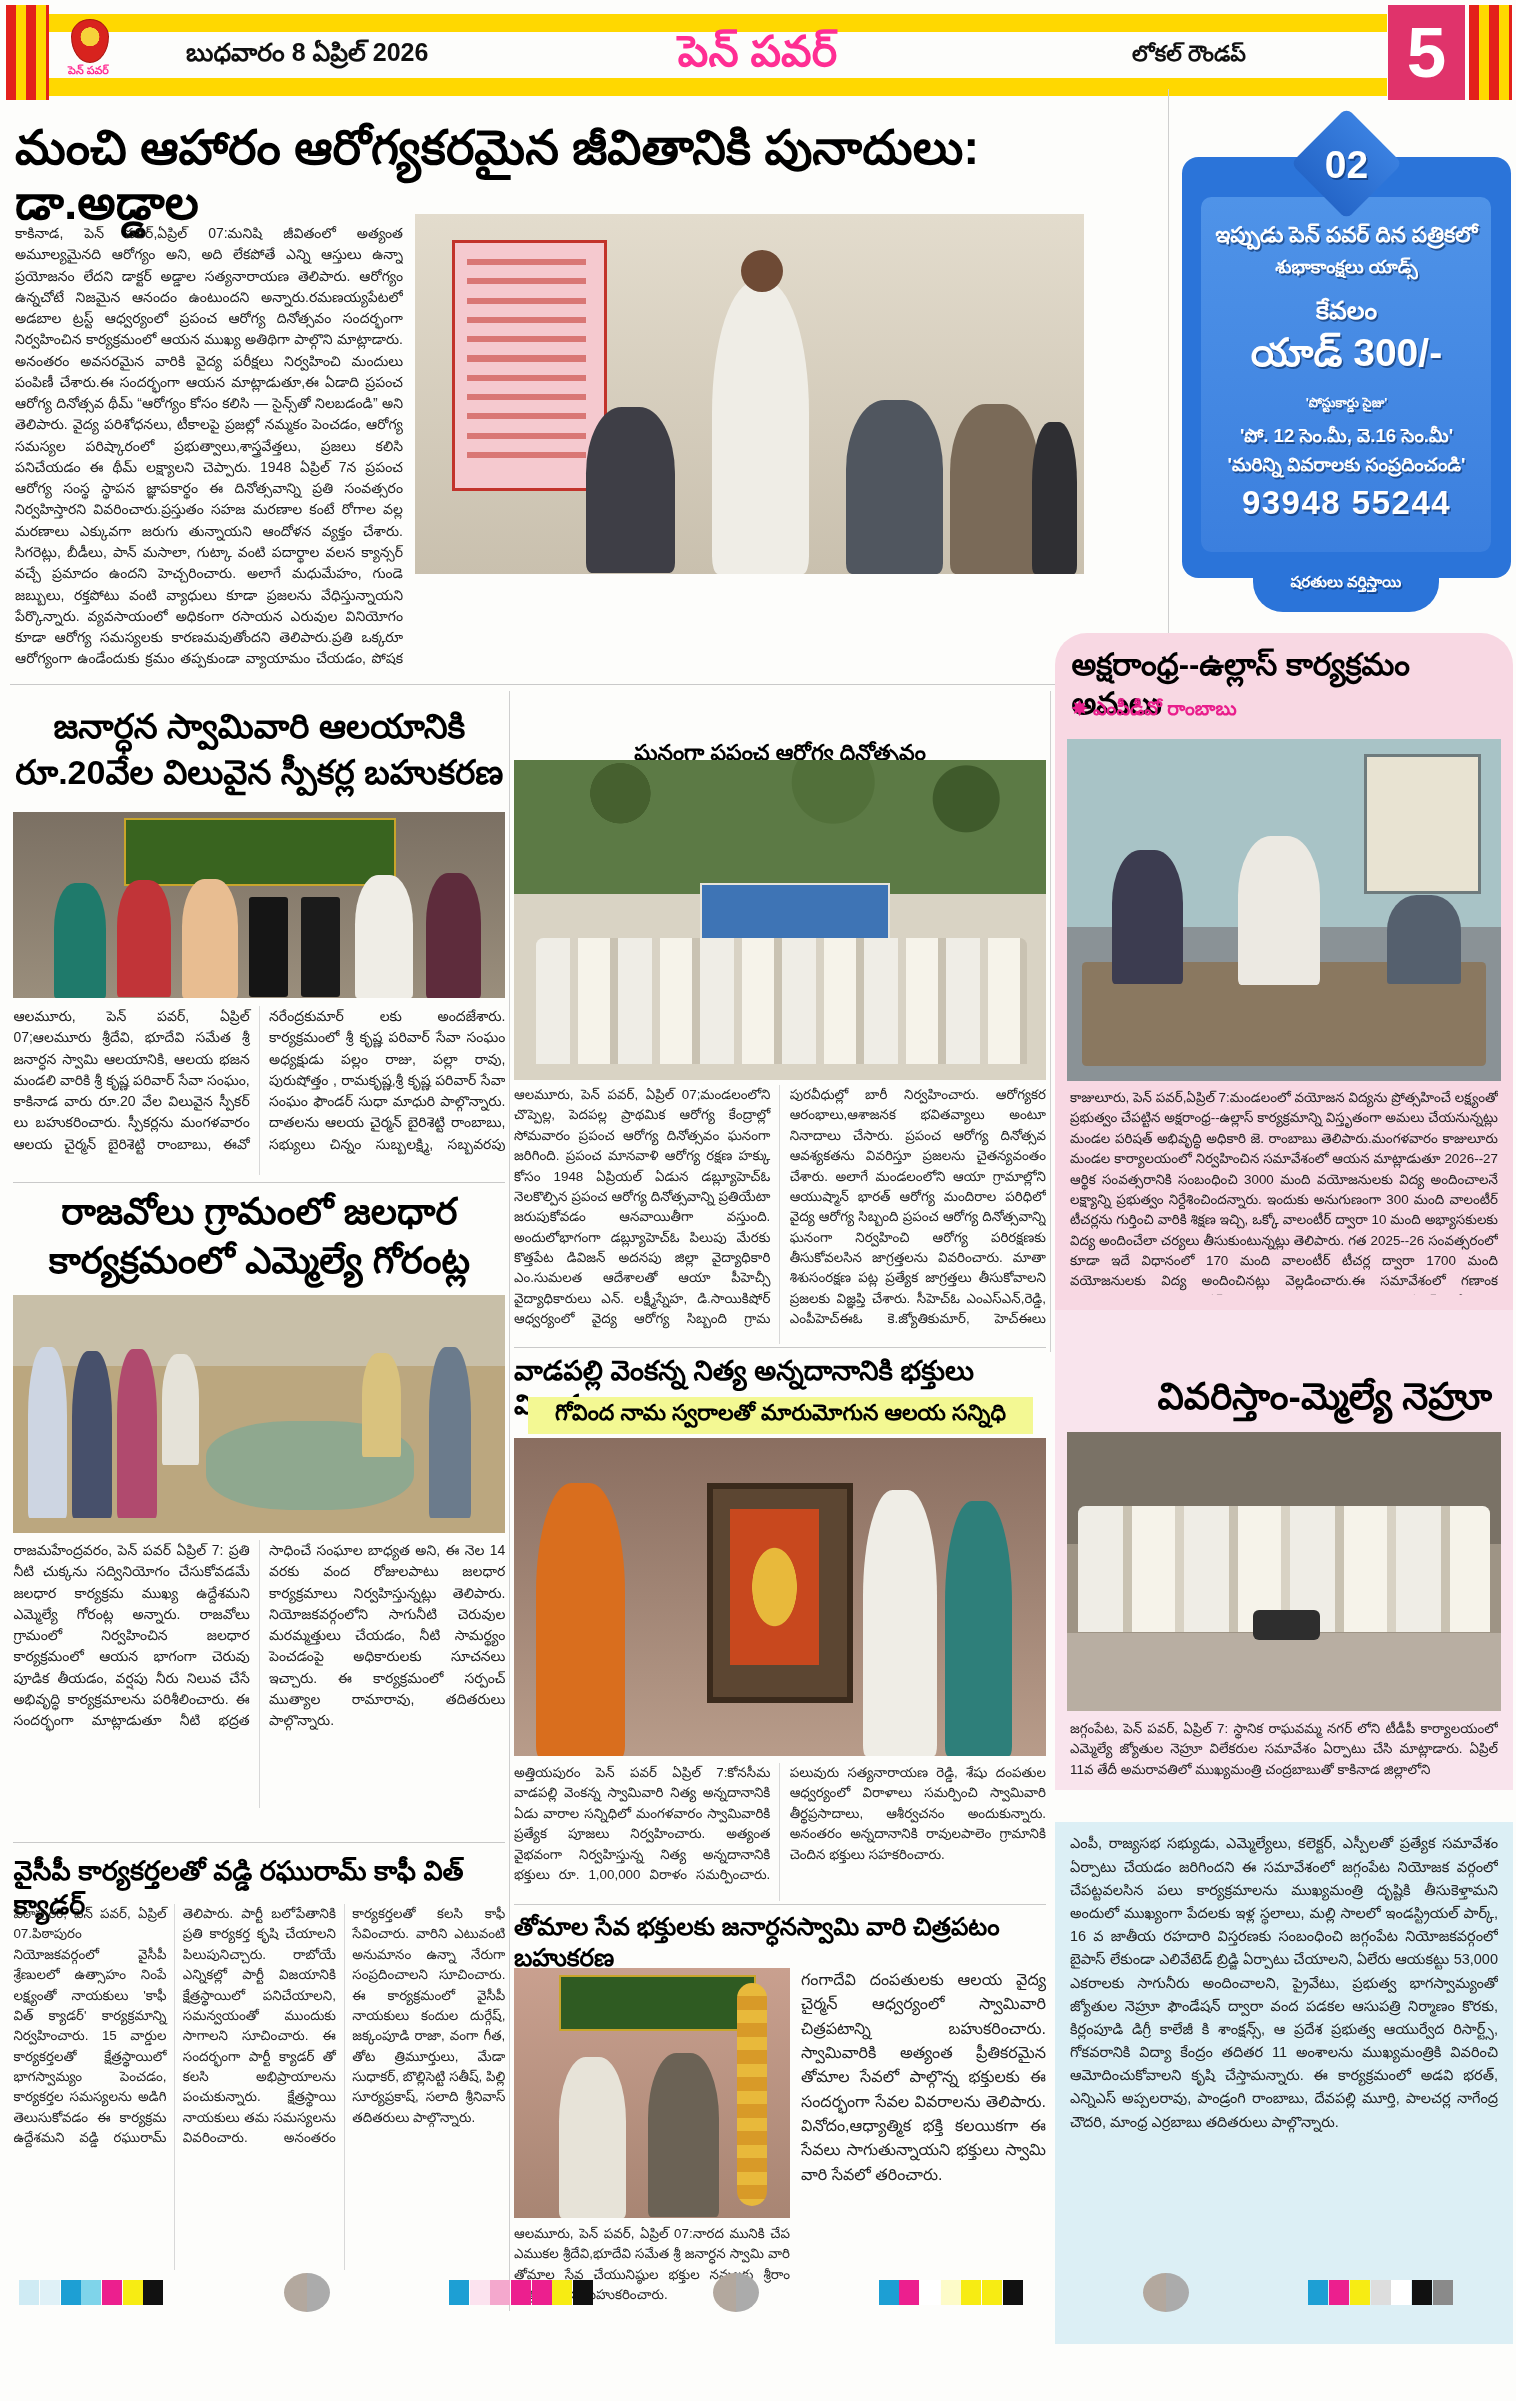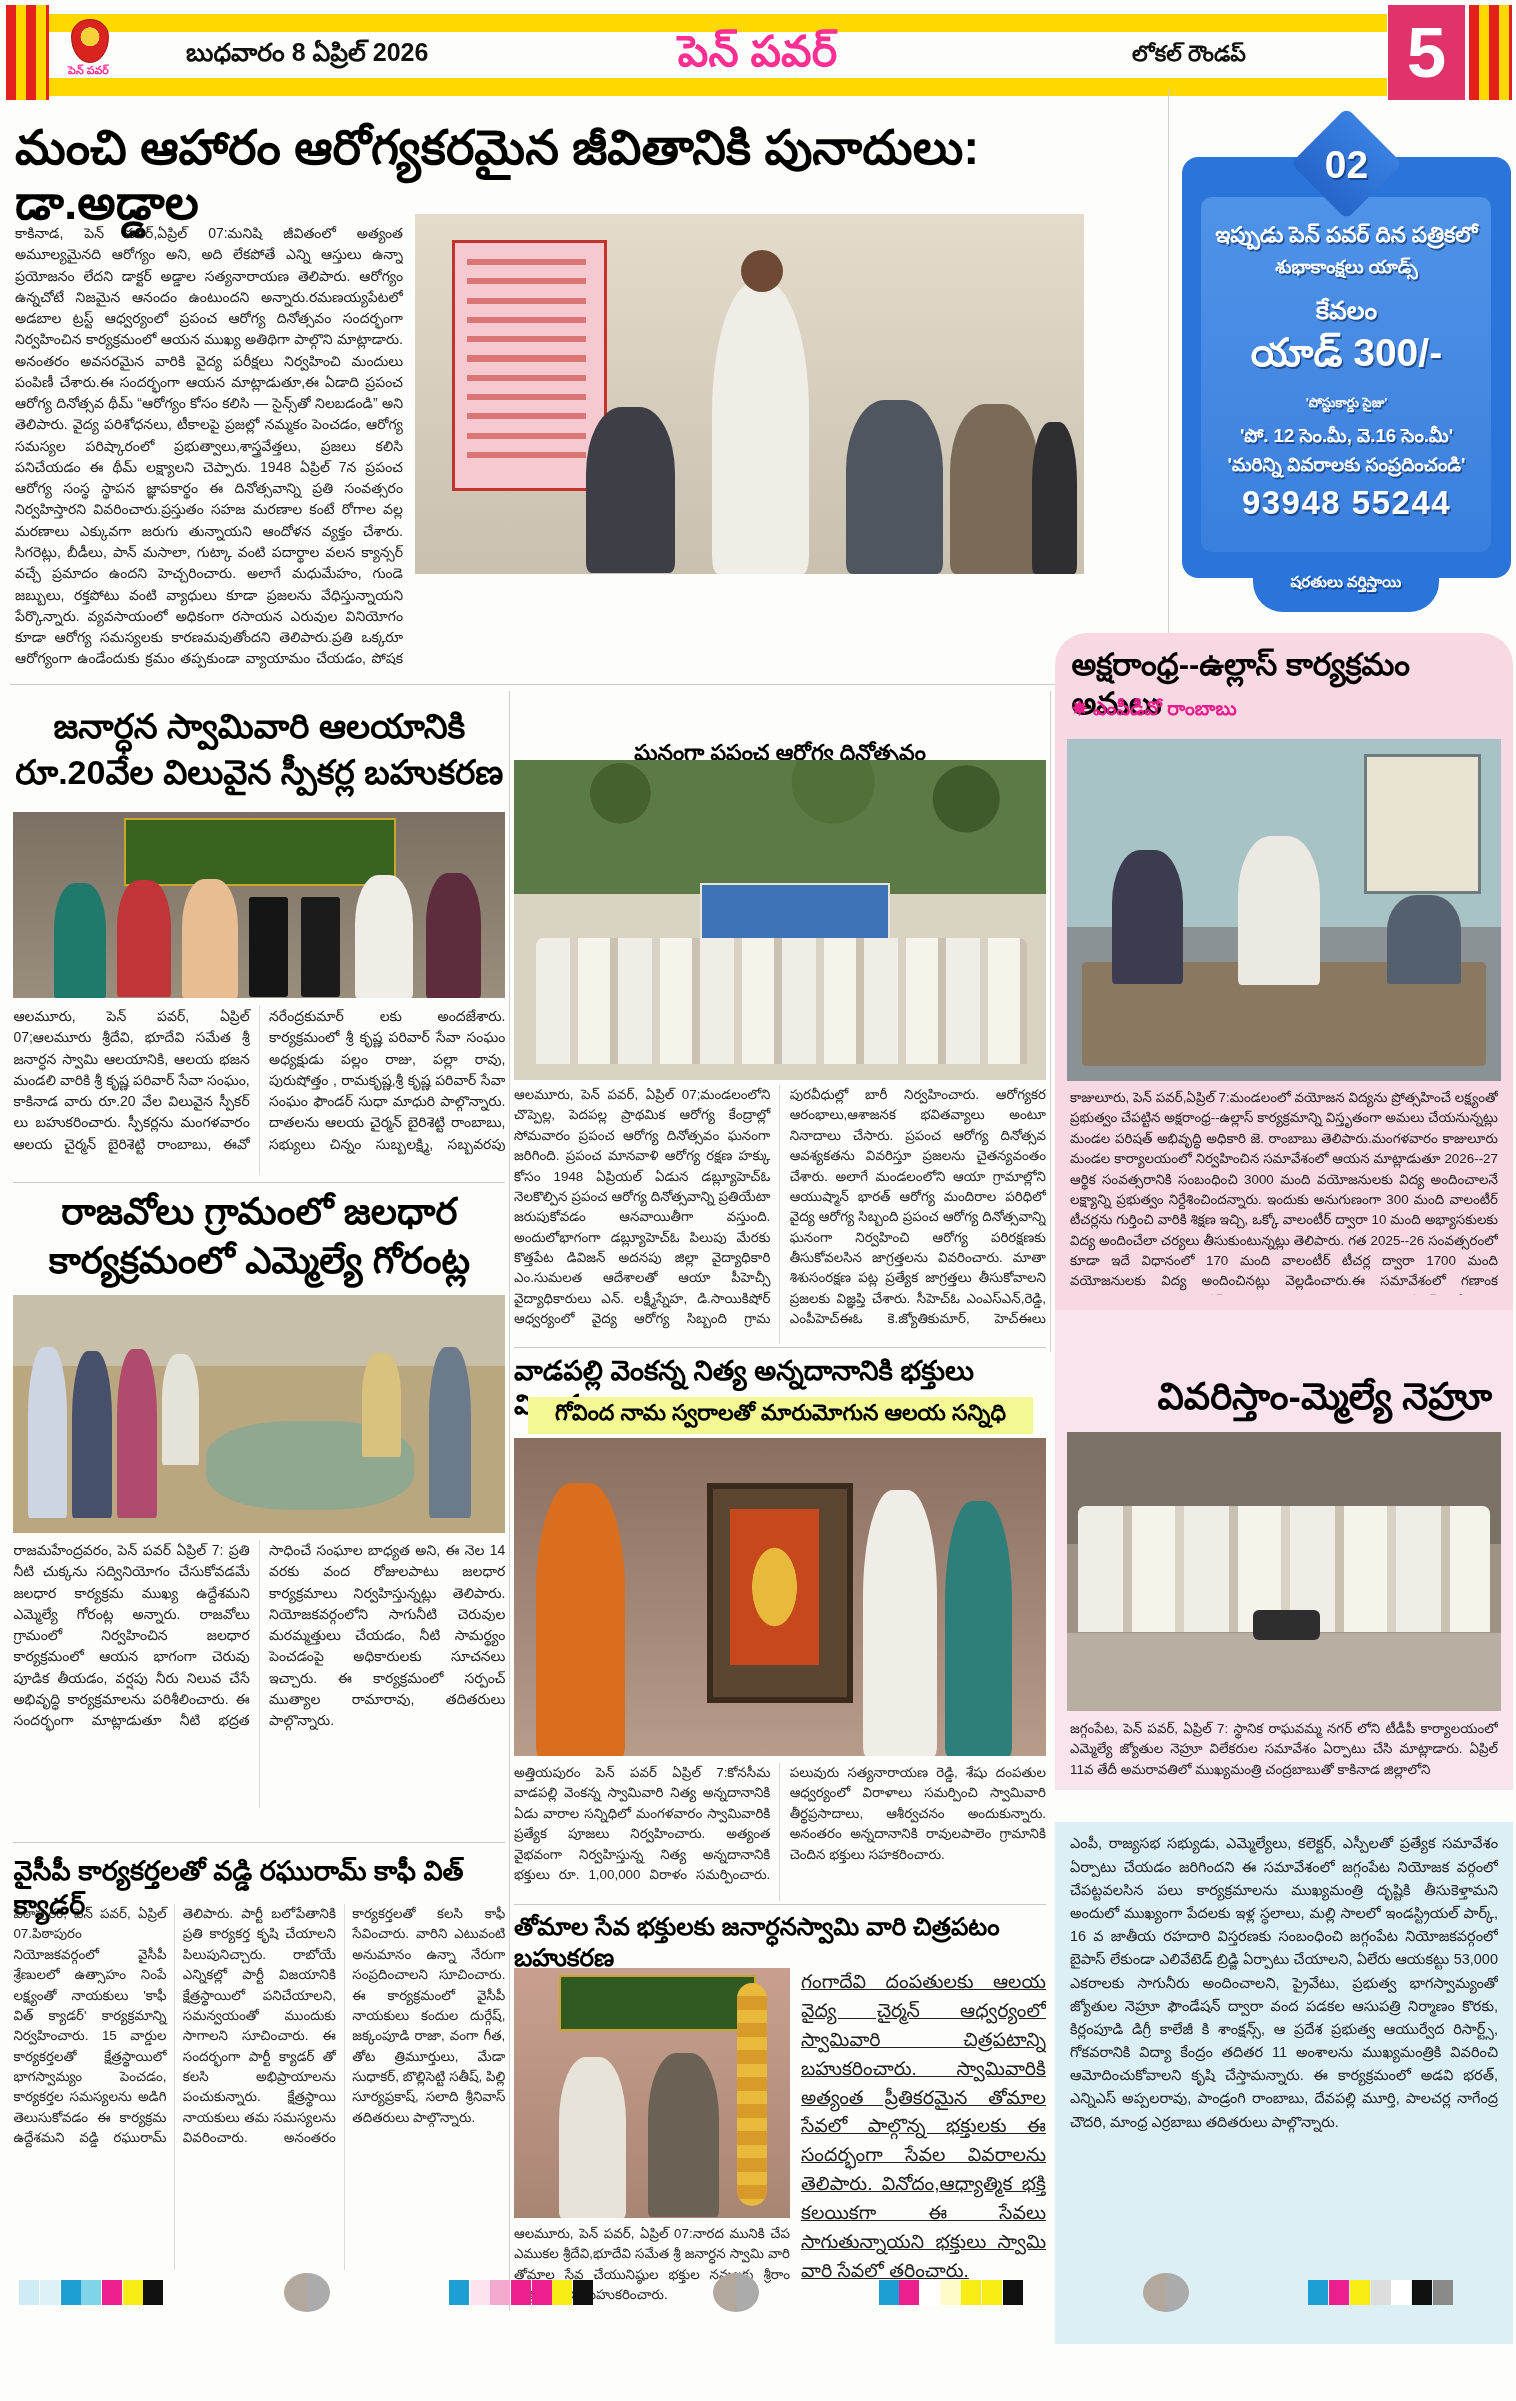--- a/index.html
+++ b/index.html
@@ -154,21 +154,21 @@
 
   <div class="abs rule-h" style="left:514px;top:1904px;width:532px;"></div>
   <div class="abs headline" style="left:514px;top:1912px;width:532px;font-size:24.5px;text-align:left;">తోమాల సేవ భక్తులకు జనార్ధనస్వామి వారి చిత్రపటం బహుకరణ</div>
 
   <div class="abs ph" style="left:514px;top:1968px;width:276px;height:250px;background:linear-gradient(180deg,#C9A08F,#A88573);">
     <div style="left:45px;top:7.4px;width:193px;height:52px;background:#2F5B22;border:2.2px solid #C8A52B;"></div>
     <div style="left:223px;top:15px;width:30px;height:223px;background:repeating-linear-gradient(180deg,#E8B93B 0 13.4px,#D89A28 13.4px 27px);border-radius:15px;"></div>
     <div style="left:45px;top:89px;width:67px;height:161px;background:#E7E3D8;border-radius:40% 40% 4% 4%;"></div>
     <div style="left:134px;top:85px;width:71px;height:164px;background:#6B6255;border-radius:40% 40% 4% 4%;"></div>
   </div>
-  <div class="abs body-text" style="left:801px;top:1968px;width:245px;height:312px;font-size:19px;text-decoration:underline;">గంగాదేవి దంపతులకు ఆలయ వైద్య చైర్మన్ ఆధ్వర్యంలో స్వామివారి చిత్రపటాన్ని బహుకరించారు. స్వామివారికి అత్యంత ప్రీతికరమైన తోమాల సేవలో పాల్గొన్న భక్తులకు ఈ సందర్భంగా సేవల వివరాలను తెలిపారు. వినోదం,ఆధ్యాత్మిక భక్తి కలయికగా ఈ సేవలు సాగుతున్నాయని భక్తులు స్వామి వారి సేవలో తరించారు.</div>
+  <div class="abs body-text" style="left:801px;top:1968px;width:245px;height:312px;font-size:16px;">గంగాదేవి దంపతులకు ఆలయ వైద్య చైర్మన్ ఆధ్వర్యంలో స్వామివారి చిత్రపటాన్ని బహుకరించారు. స్వామివారికి అత్యంత ప్రీతికరమైన తోమాల సేవలో పాల్గొన్న భక్తులకు ఈ సందర్భంగా సేవల వివరాలను తెలిపారు. వినోదం,ఆధ్యాత్మిక భక్తి కలయికగా ఈ సేవలు సాగుతున్నాయని భక్తులు స్వామి వారి సేవలో తరించారు.</div>
   <div class="abs body-text" style="left:514px;top:2224px;width:276px;height:85px;font-size:13.4px;">ఆలమూరు, పెన్ పవర్, ఏప్రిల్ 07:నారద మునికి చేప ఎముకల శ్రీదేవి,భూదేవి సమేత శ్రీ జనార్ధన స్వామి వారి తోమాల సేవ చేయునిష్ఠుల భక్తుల నవులకు శ్రీరాం చిత్రపటాలను బహుకరించారు.</div>
 
   <div class="abs pink-box" style="left:1055px;top:633px;width:458px;height:760px;border-radius:32px;">
     <div class="abs headline" style="left:16.4px;top:13.4px;width:425px;font-size:31px;text-align:left;">అక్షరాంధ్ర--ఉల్లాస్ కార్యక్రమం అమలు</div>
     <div class="abs" style="left:16.4px;top:64px;width:425px;font-size:19.3px;">
       <span class="byline">✸</span>
       <span class="byline">ఎంపీడీవో రాంబాబు</span>
     </div>
     <div class="abs ph" style="left:12px;top:106px;width:434px;height:342px;background:linear-gradient(180deg,#A8C3C6 0 55%,#8A9296 55% 100%);">
       <div style="left:297px;top:15px;width:111px;height:134px;background:#E8E3D2;border:3px solid #6E7B7D;"></div>

